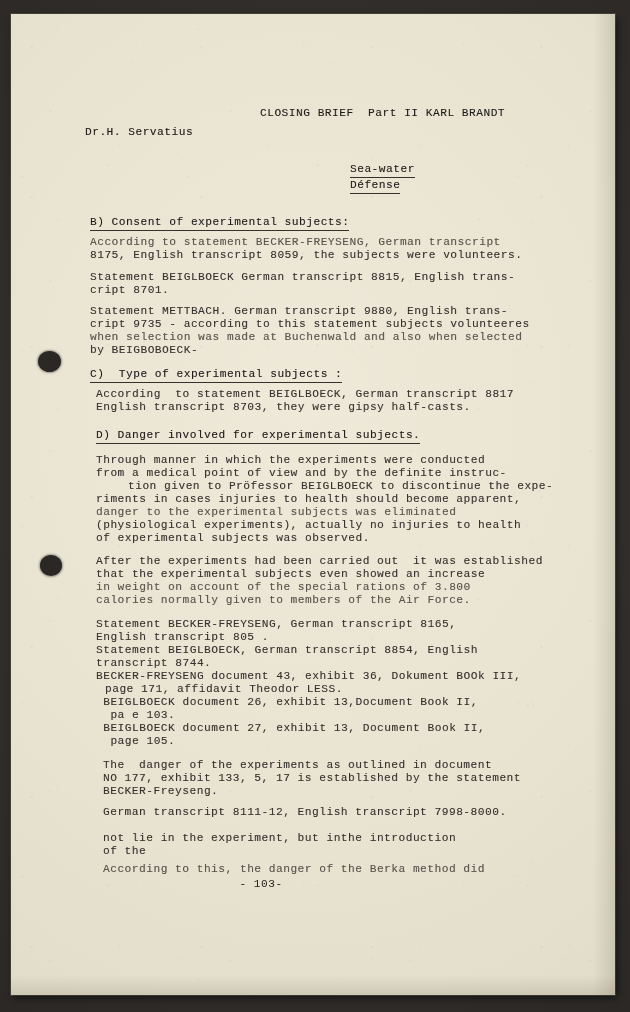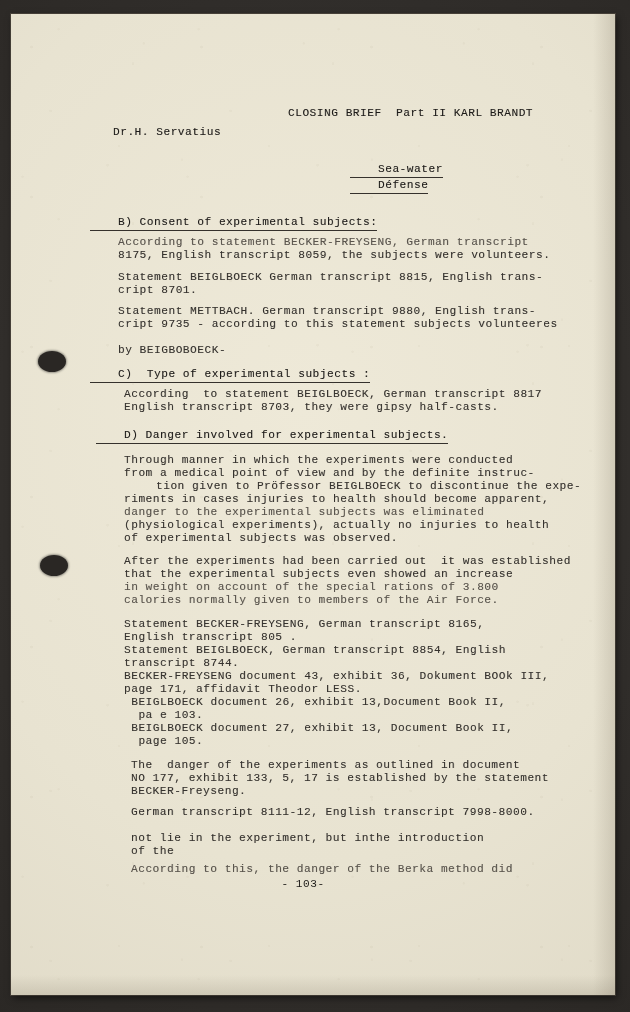--- a/index.html
+++ b/index.html
@@ -1,15 +1,15 @@
 <!DOCTYPE html>
 <html><head>
 <meta charset="utf-8">
 <style>
-  * { box-sizing: border-box; padding-left: 28px; }
+  * { box-sizing: border-box; }
   html, body {
     margin: 0;
     padding: 0;
     background: #2e2e2c;
   }
   body {
     width: 630px;
     height: 1012px;
     overflow: hidden;
     font-family: "Liberation Mono", "DejaVu Sans Mono", monospace;
@@ -150,20 +150,21 @@
       <div class="tline ink-dark u" style="left:79px; top:202px;">B) Consent of experimental subjects:</div>
 
       <div class="tline ink-light" style="left:79px; top:222px;">According to statement BECKER-FREYSENG, German transcript</div>
       <div class="tline ink-mid" style="left:79px; top:235px;">8175, English transcript 8059, the subjects were volunteers.</div>
 
       <div class="tline ink-mid" style="left:79px; top:257px;">Statement BEIGLBOECK German transcript 8815, English trans-</div>
       <div class="tline ink-mid" style="left:79px; top:270px;">cript 8701.</div>
 
       <div class="tline ink-mid" style="left:79px; top:291px;">Statement METTBACH. German transcript 9880, English trans-</div>
       <div class="tline ink-mid" style="left:79px; top:304px;">cript 9735 - according to this statement subjects volunteeres</div>
+      <div class="tline ink-light" style="left:79px; top:317px;">when selection was made at Buchenwald and also when selected</div>
       <div class="tline ink-mid" style="left:79px; top:330px;">by BEIGBOBOECK-</div>
 
       
       <div class="tline ink-dark u" style="left:79px; top:354px;">C)  Type of experimental subjects :</div>
 
       <div class="tline ink-mid" style="left:85px; top:374px;">According  to statement BEIGLBOECK, German transcript 8817</div>
       <div class="tline ink-mid" style="left:85px; top:387px;">English transcript 8703, they were gipsy half-casts.</div>
 
       
       <div class="tline ink-dark u" style="left:85px; top:415px;">D) Danger involved for experimental subjects.</div>
@@ -180,21 +181,21 @@
       <div class="tline ink-mid" style="left:85px; top:554px;">that the experimental subjects even showed an increase</div>
       <div class="tline ink-light" style="left:85px; top:567px;">in weight on account of the special rations of 3.800</div>
       <div class="tline ink-light" style="left:85px; top:580px;">calories normally given to members of the Air Force.</div>
 
       
       <div class="tline ink-mid" style="left:85px; top:604px;">Statement BECKER-FREYSENG, German transcript 8165,</div>
       <div class="tline ink-mid" style="left:85px; top:617px;">English transcript 805 .</div>
       <div class="tline ink-mid" style="left:85px; top:630px;">Statement BEIGLBOECK, German transcript 8854, English</div>
       <div class="tline ink-mid" style="left:85px; top:643px;">transcript 8744.</div>
       <div class="tline ink-mid" style="left:85px; top:656px;">BECKER-FREYSENG document 43, exhibit 36, Dokument BOOk III,</div>
-      <div class="tline ink-mid" style="left:85px; top:669px;">page 171, affidavit Theodor LESS.</div>
+      <div class="tline ink-mid" style="left:94px; top:669px;">page 171, affidavit Theodor LESS.</div>
       <div class="tline ink-mid" style="left:85px; top:682px;"> BEIGLBOECK document 26, exhibit 13,Document Book II,</div>
       <div class="tline ink-mid" style="left:85px; top:695px;">  pa e 103.</div>
       <div class="tline ink-mid" style="left:85px; top:708px;"> BEIGLBOECK document 27, exhibit 13, Document Book II,</div>
       <div class="tline ink-mid" style="left:85px; top:721px;">  page 105.</div>
 
       
       <div class="tline ink-mid" style="left:92px; top:745px;">The  danger of the experiments as outlined in document</div>
       <div class="tline ink-mid" style="left:92px; top:758px;">NO 177, exhibit 133, 5, 17 is established by the statement</div>
       <div class="tline ink-mid" style="left:92px; top:771px;">BECKER-Freyseng.</div>
 

